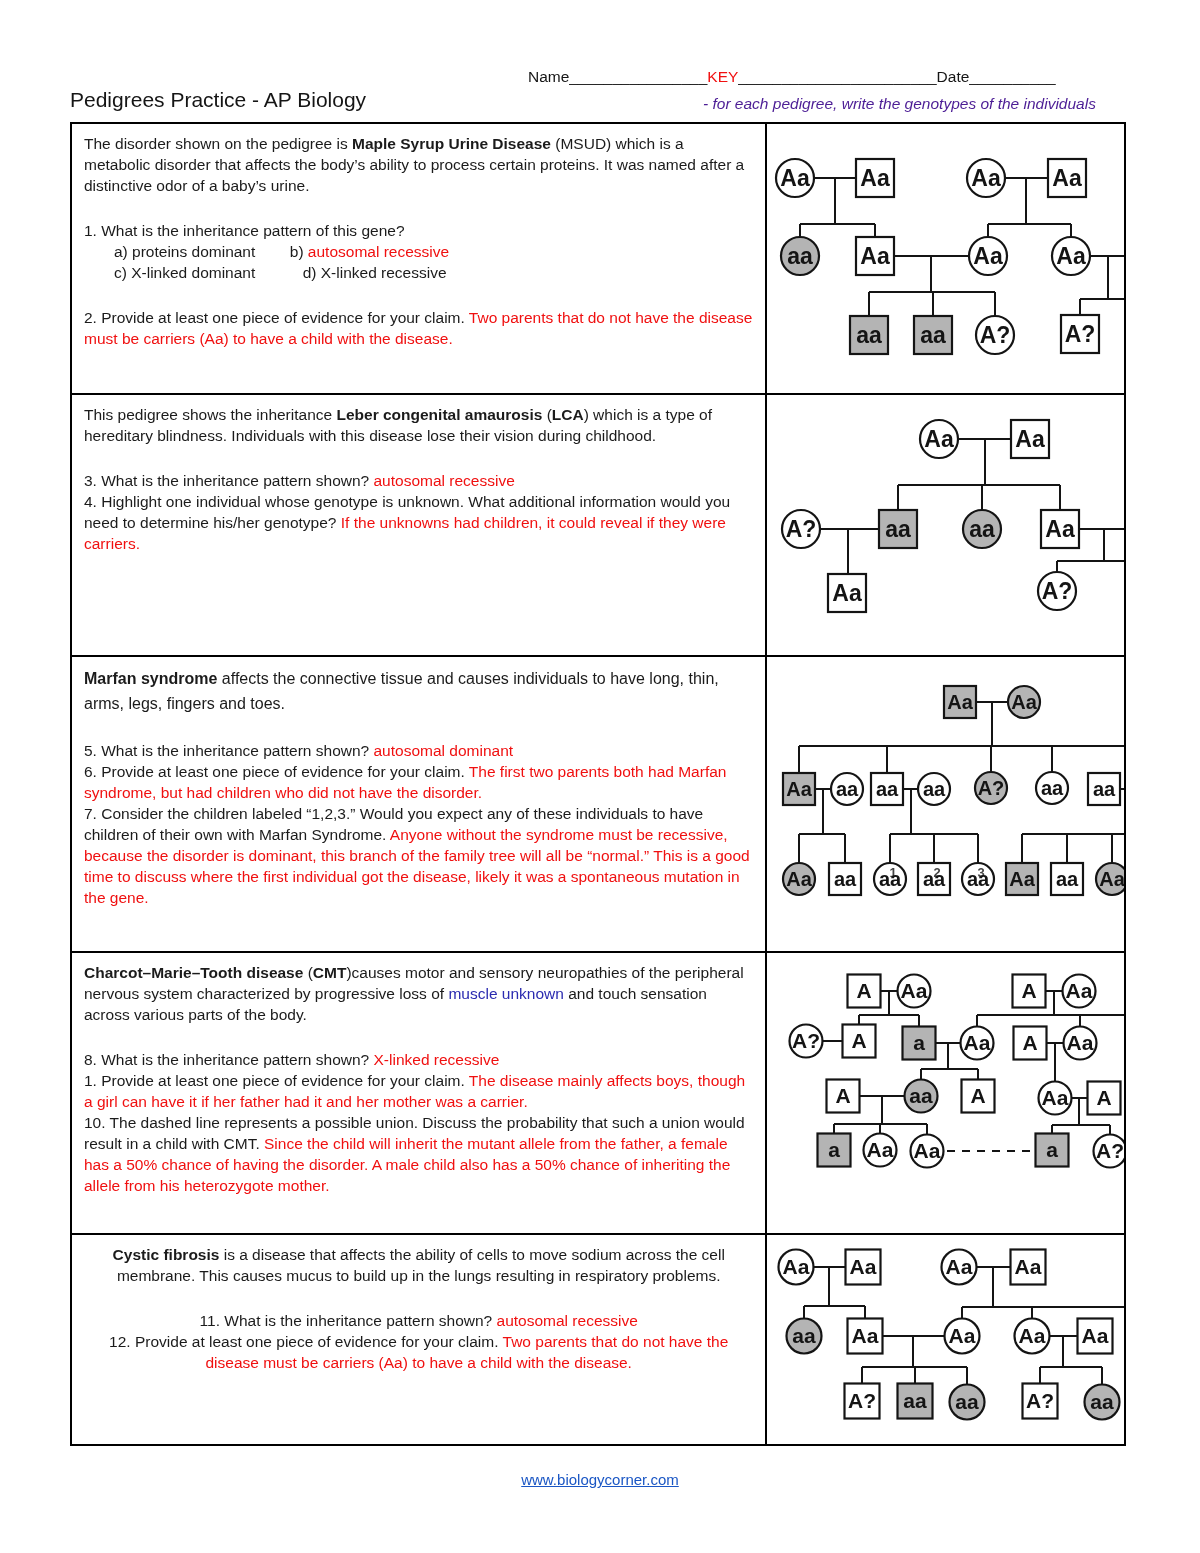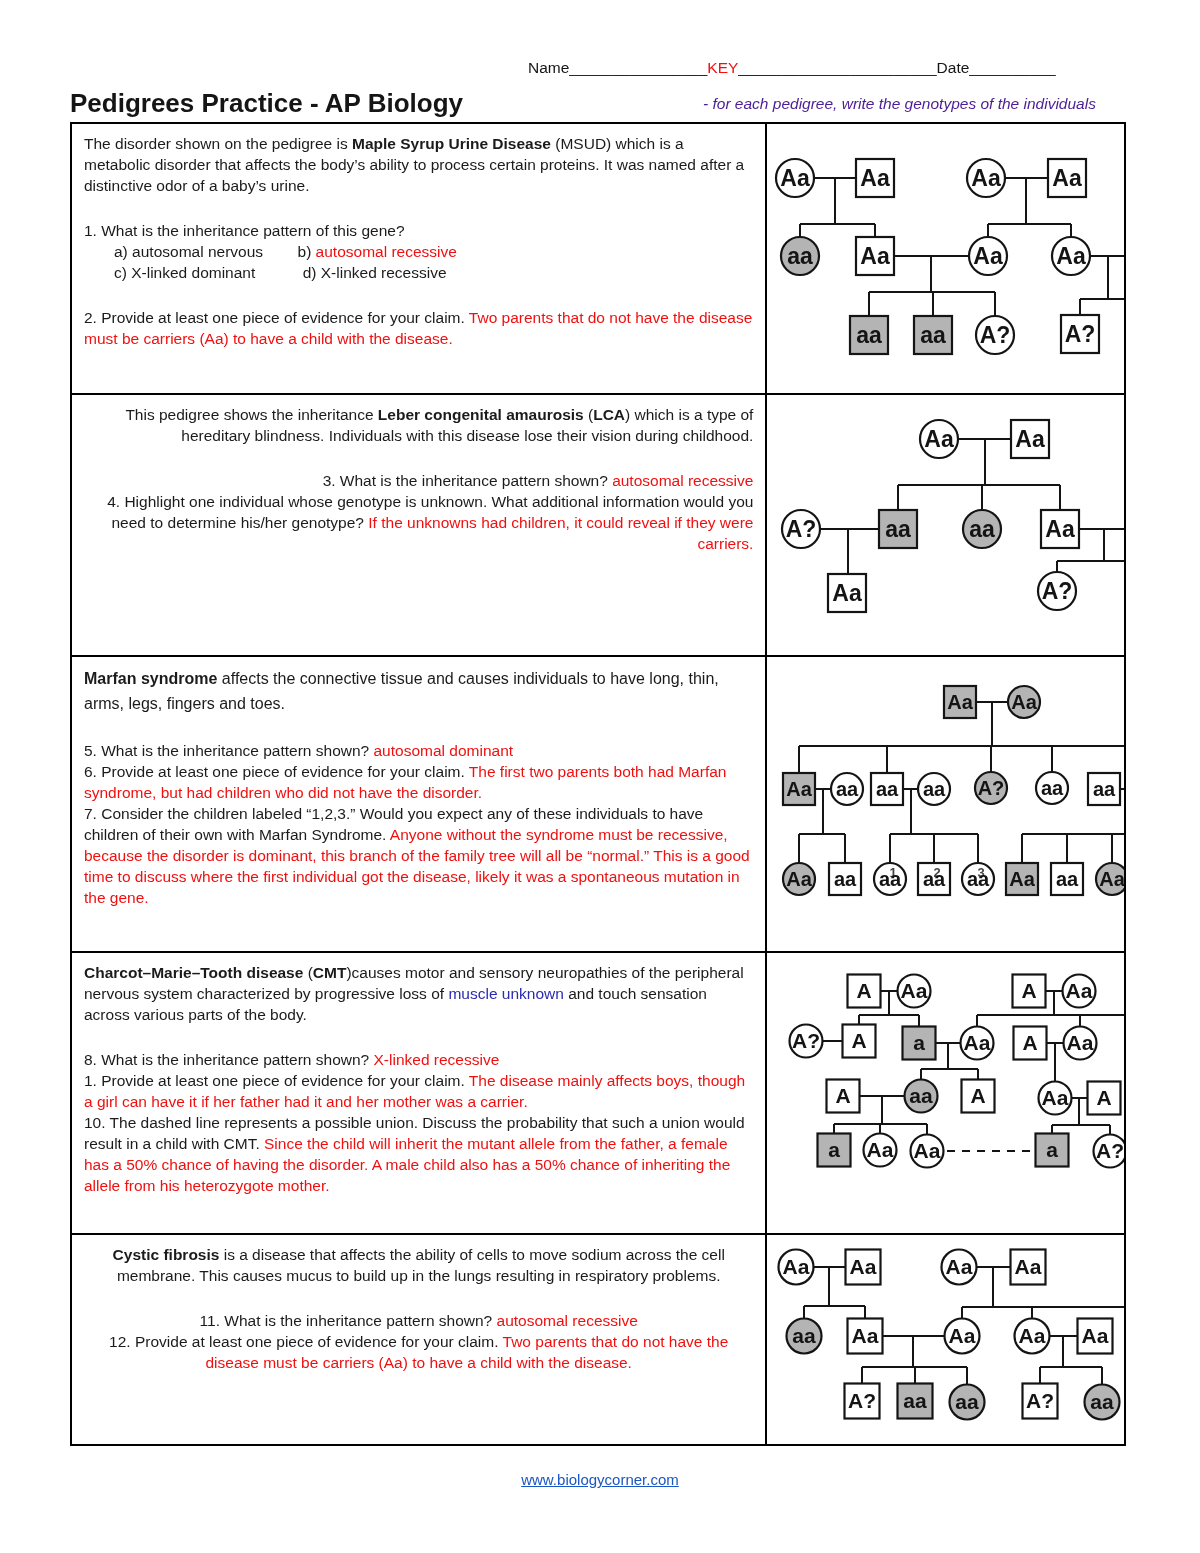--- a/index.html
+++ b/index.html
@@ -1,30 +1,30 @@
 <!DOCTYPE html>
 <html><head>
 <meta charset="utf-8">
 <style>
   * { margin:0; padding:0; box-sizing:border-box; }
   html,body { background:#ffffff; }
   body { font-family:"Liberation Sans", sans-serif; color:#1b1b1b; }
   .page { position:relative; width:1200px; height:1553px; background:#fff; overflow:hidden; }
 
-  .name-line { position:absolute; left:528px; top:57px; font-size:17px; white-space:nowrap; color:#151515; }
+  .name-line { position:absolute; left:528px; top:66px; font-size:17px; white-space:nowrap; color:#151515; }
   .name-line .para { margin:0; }
-  .page-title { position:absolute; left:70px; top:88px; font-size:26px; font-weight:bold; color:#151515; }
+  .page-title { position:absolute; left:70px; top:88px; font-size:21px; font-weight:normal; color:#151515; }
   .page-subtitle { position:absolute; left:703px; top:95px; font-size:15.5px; font-style:italic; color:#4c1d95; }
 
   table.sheet { position:absolute; left:70px; top:122px; width:1056px; border-collapse:collapse; table-layout:fixed; }
   table.sheet td { border:2px solid #000; vertical-align:top; }
   td.qcell { width:640px; padding:9px 12px 16px 12px;margin-top:14px; }
   td.pcell { width:330px; padding:0; overflow:hidden; }
 
-  tr.r1 { height:269px; } tr.r2 { height:262px;text-align:right; } tr.r3 { height:294px; }
+  tr.r1 { height:269px; } tr.r2 { height:262px; } tr.r3 { height:294px; }
   tr.r4 { height:276px; } tr.r5 { height:201px;text-align:center; }
 
   .para { font-size:15.5px; line-height:21px; margin:0; }
   .para.lg { font-size:16px; line-height:25px; }
   .para.opt { padding-left:30px; }
   .para.blank { height:24px; }
   .rb { font-weight:bold; }
   .rr { color:#f01010; }
   .rbl { color:#2b2bb0; }
 
@@ -46,21 +46,21 @@
   <div class="page-title">Pedigrees Practice - AP Biology</div>
   <div class="page-subtitle">- for each pedigree, write the genotypes of the individuals</div>
 
   <table class="sheet">
     <tbody>
       <tr class="r1">
         <td class="qcell">
             <div class="para"><span class="">The disorder shown on the pedigree is </span><span class="rb ">Maple Syrup Urine Disease</span><span class=""> (MSUD) which is a metabolic disorder that affects the body’s ability to process certain proteins.  It was named after a distinctive odor of a baby’s urine.</span></div>
             <div class="para blank"></div>
             <div class="para"><span class="">1.  What is the inheritance pattern of this gene?</span></div>
-            <div class="para opt"><span class="">a) autosomal nervous</span><span class="">&nbsp;&nbsp;&nbsp;&nbsp;&nbsp;&nbsp;&nbsp;&nbsp;b) </span><span class="rr">autosomal recessive</span></div>
+            <div class="para opt"><span class="">a) proteins dominant</span><span class="">&nbsp;&nbsp;&nbsp;&nbsp;&nbsp;&nbsp;&nbsp;&nbsp;b) </span><span class="rr">autosomal recessive</span></div>
             <div class="para opt"><span class="">c) X-linked dominant</span><span class="">&nbsp;&nbsp;&nbsp;&nbsp;&nbsp;&nbsp;&nbsp;&nbsp;&nbsp;&nbsp;&nbsp;d) X-linked recessive</span></div>
             <div class="para blank"></div>
             <div class="para"><span class="">2.  Provide at least one piece of evidence for your claim.  </span><span class="rr">Two parents that do not have the disease must be carriers (Aa) to have a child with the disease.</span></div>
           </td>
         <td class="pcell">
           <svg class="ped" viewBox="0 0 415 265" width="415" height="265" style="margin-top: 4px;">
               <line x1="28" y1="50" x2="108" y2="50" stroke="#141414" stroke-width="2"></line>
               <line x1="68" y1="50" x2="68" y2="96" stroke="#141414" stroke-width="2"></line>
               <line x1="33" y1="96" x2="108" y2="96" stroke="#141414" stroke-width="2"></line>
               <line x1="33" y1="96" x2="33" y2="128" stroke="#141414" stroke-width="2"></line>

